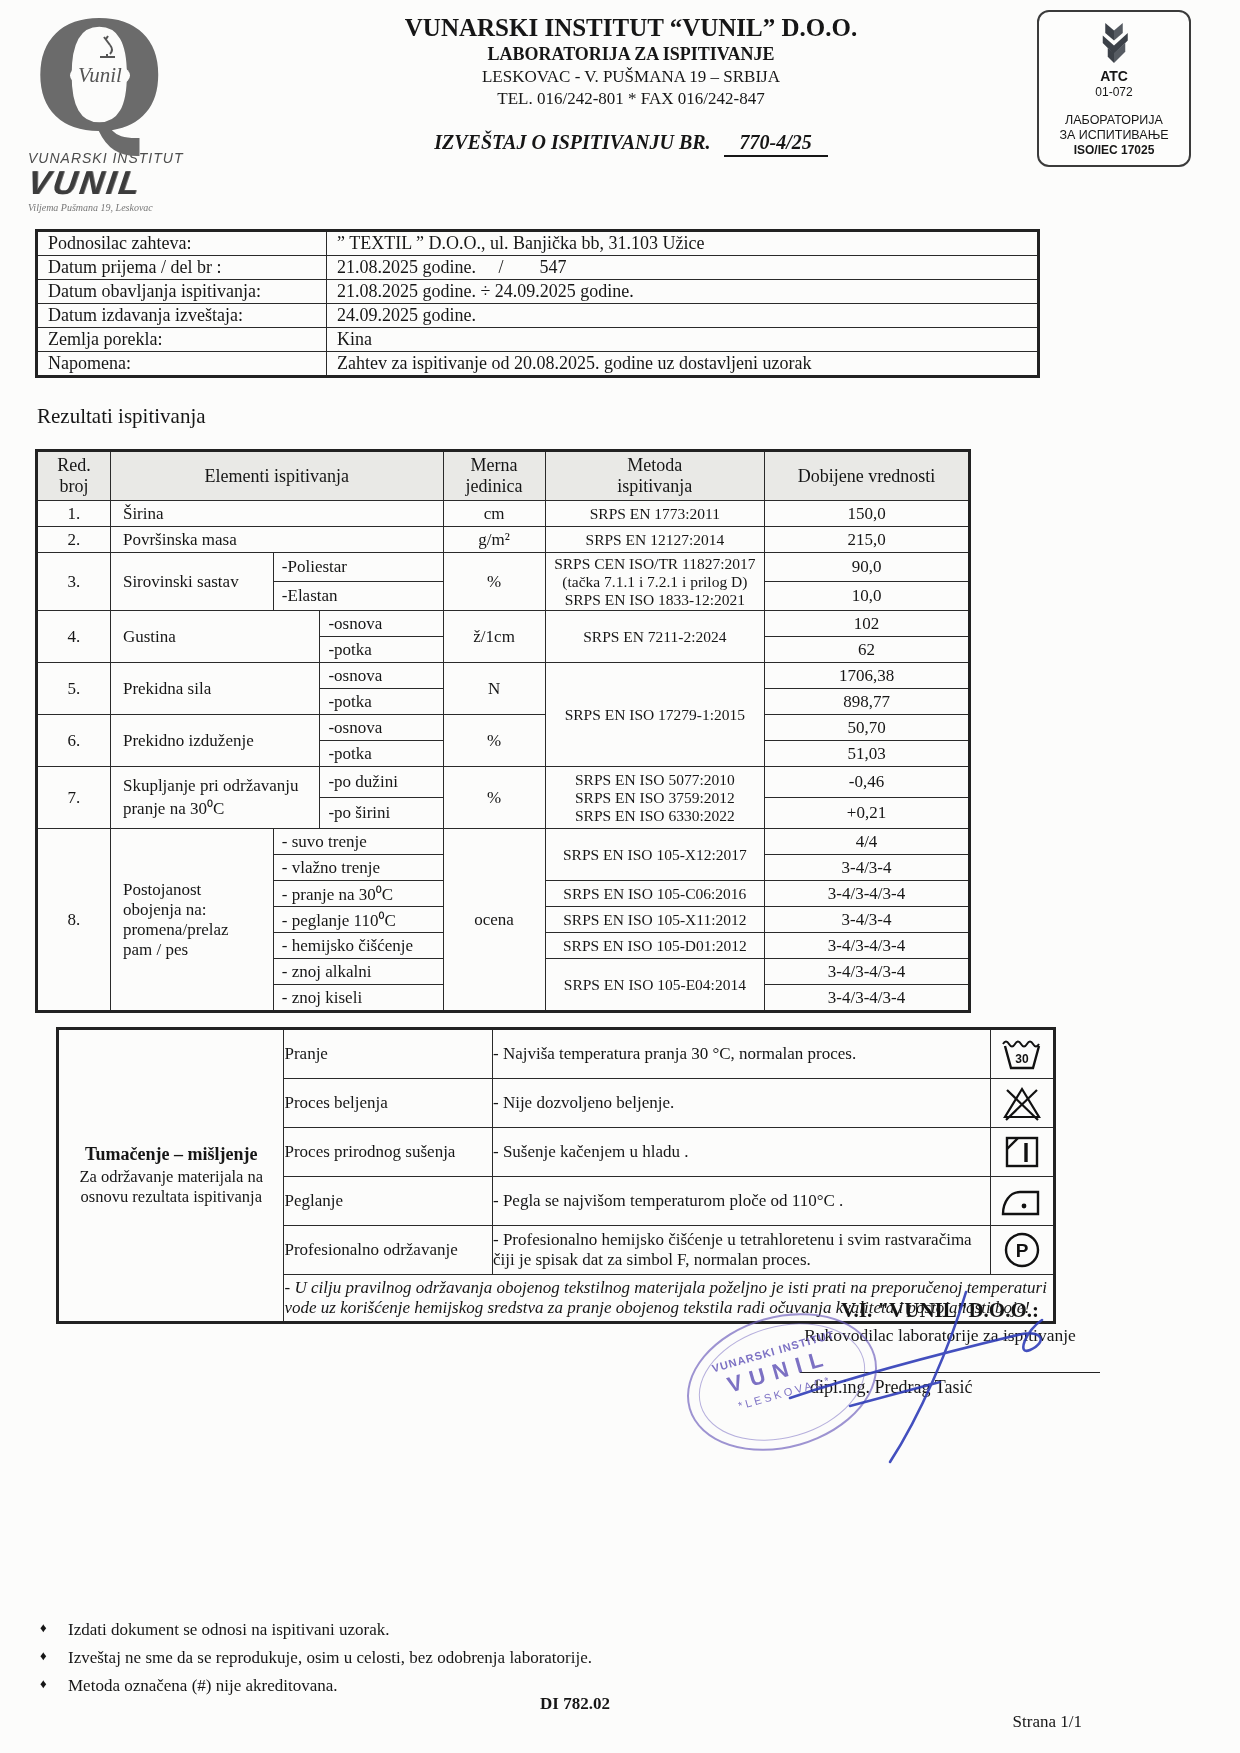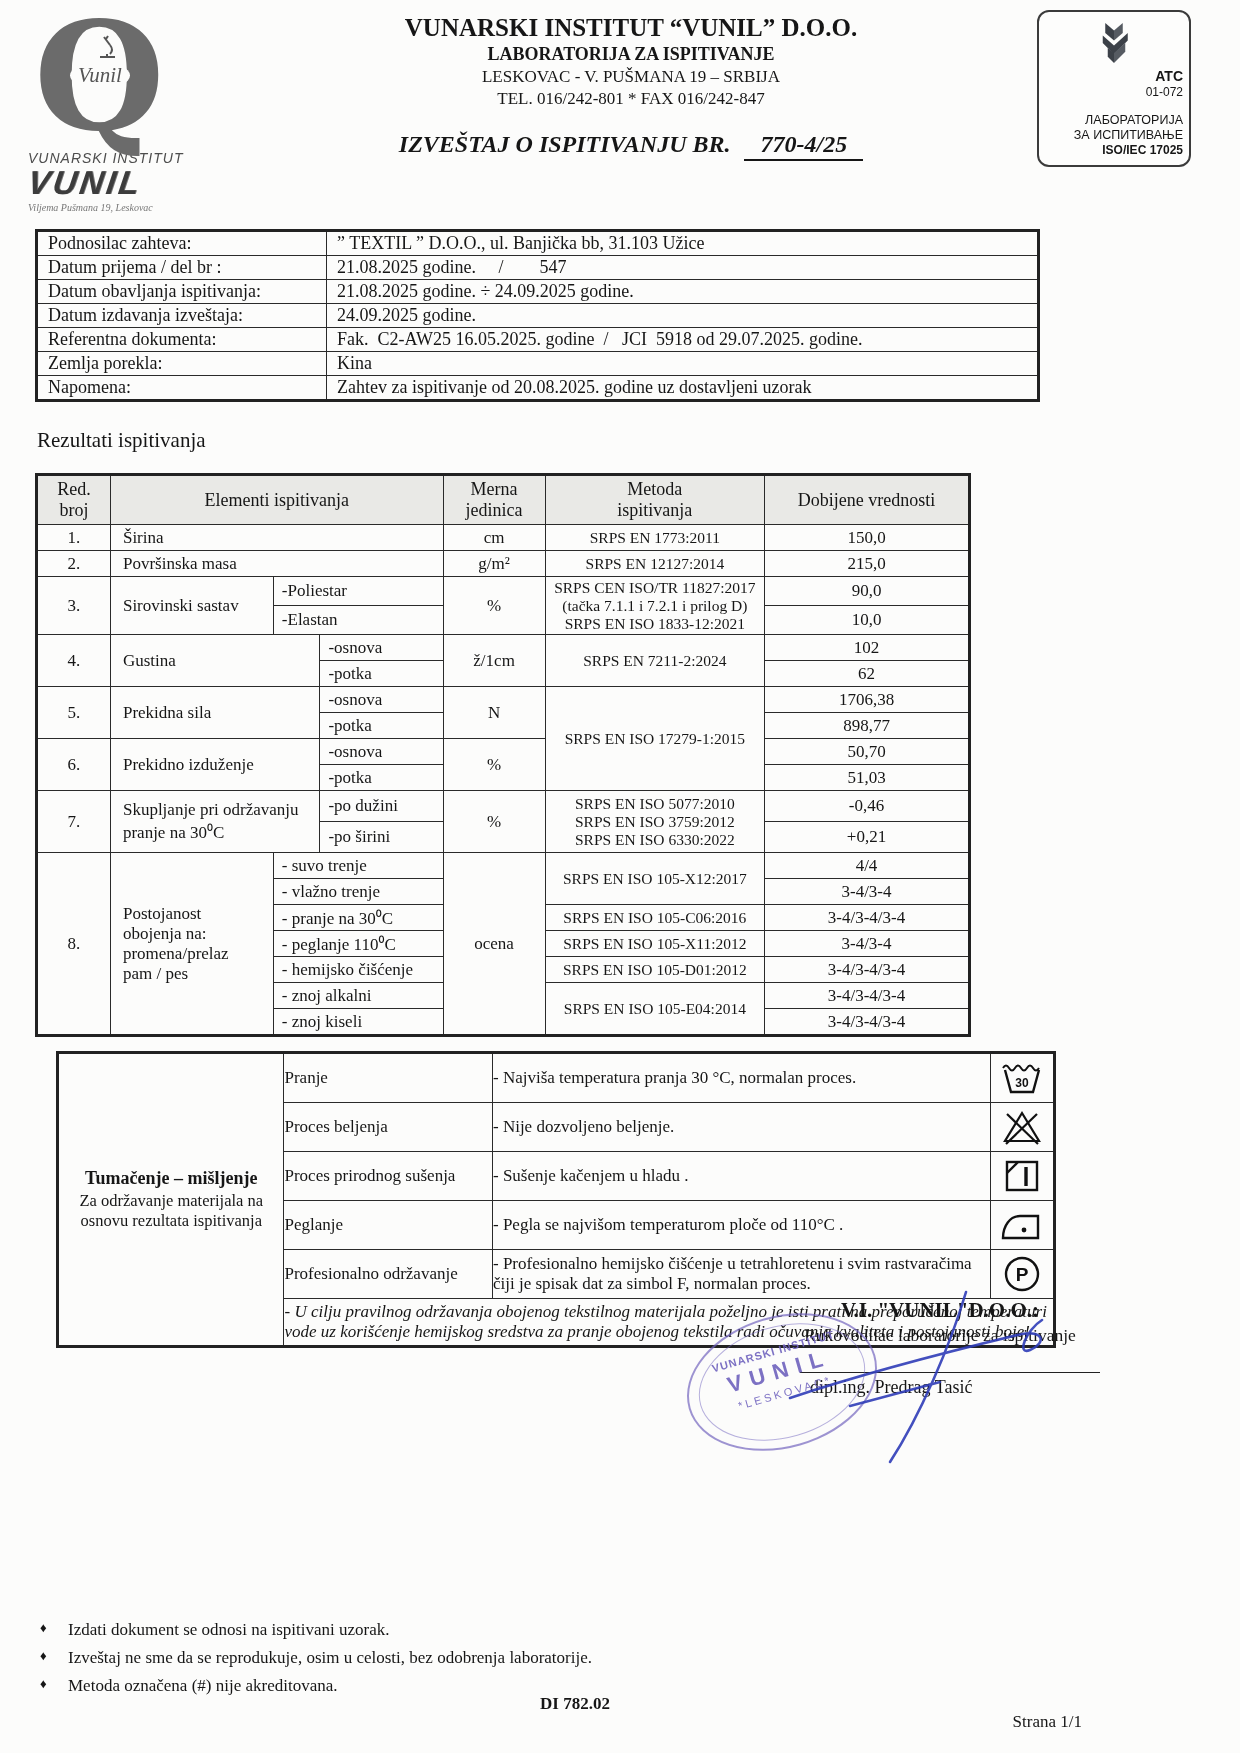--- a/index.html
+++ b/index.html
@@ -18,26 +18,26 @@
   .logo-inst{font-family:"Liberation Sans", sans-serif;font-style:italic;font-size:14px;
              color:#4d4d4d;letter-spacing:1px;}
   .logo-vunil{font-family:"Liberation Sans", sans-serif;font-style:italic;font-weight:bold;
               font-size:33px;color:#3c3c3c;letter-spacing:3px;transform:skewX(-8deg);
               line-height:1;text-shadow:1px 0 #777;}
   .logo-addr{font-style:italic;font-size:10px;color:#777;margin-top:3px;}
   .center-col{flex:1;text-align:center;padding-top:4px;}
   .co-name{font-size:25px;font-weight:bold;}
   .co-lab{font-size:18px;font-weight:bold;margin-top:2px;}
   .co-addr,.co-tel{font-size:17px;margin-top:2px;}
-  .report-title{margin-top:22px;font-size:24px;font-weight:bold;font-style:italic;}
+  .report-title{margin-top:22px;font-size:20px;font-weight:bold;font-style:italic;}
   .report-no{display:inline-block;border-bottom:2px solid #161616;padding:0 16px 1px 16px;
              margin-left:8px;}
   .badge-col{width:196px;display:flex;justify-content:center;align-items:flex-start;}
   .badge{width:138px;border:2px solid #3b3b3b;border-radius:12px;padding:10px 6px 8px 6px;
-         text-align:right;background:#fdfdfc;}
+         text-align:center;background:#fdfdfc;}
   .badge .b-org{font-family:"Liberation Sans", sans-serif;font-weight:bold;font-size:14px;margin-top:4px;}
   .badge .b-code{font-family:"Liberation Sans", sans-serif;font-size:12px;margin-top:1px;}
   .badge .b-l1,.badge .b-l2{font-family:"Liberation Sans", sans-serif;font-size:12.5px;margin-top:1px;}
   .badge .b-l1{margin-top:14px;}
   .badge .b-iso{font-family:"Liberation Sans", sans-serif;font-size:12px;font-weight:bold;margin-top:1px;}
   
   table{border-collapse:collapse;}
   .prewrap{white-space:pre-wrap;}
   .preline{white-space:pre-line;}
   
@@ -165,24 +165,20 @@
       </tr>
       <tr>
         <td class="lab">Datum obavljanja ispitivanja:</td>
         <td class="prewrap">21.08.2025 godine. ÷ 24.09.2025 godine.</td>
       </tr>
       <tr>
         <td class="lab">Datum izdavanja izveštaja:</td>
         <td class="prewrap">24.09.2025 godine.</td>
       </tr>
       <tr>
-        <td class="lab">Referentna dokumenta:</td>
-        <td class="prewrap">Fak.  C2-AW25 16.05.2025. godine  /   JCI  5918 od 29.07.2025. godine.</td>
-      </tr>
-      <tr>
         <td class="lab">Zemlja porekla:</td>
         <td class="prewrap">Kina</td>
       </tr>
       <tr>
         <td class="lab">Napomena:</td>
         <td class="prewrap">Zahtev za ispitivanje od 20.08.2025. godine uz dostavljeni uzorak</td>
       </tr>
     </tbody>
   </table>
 

